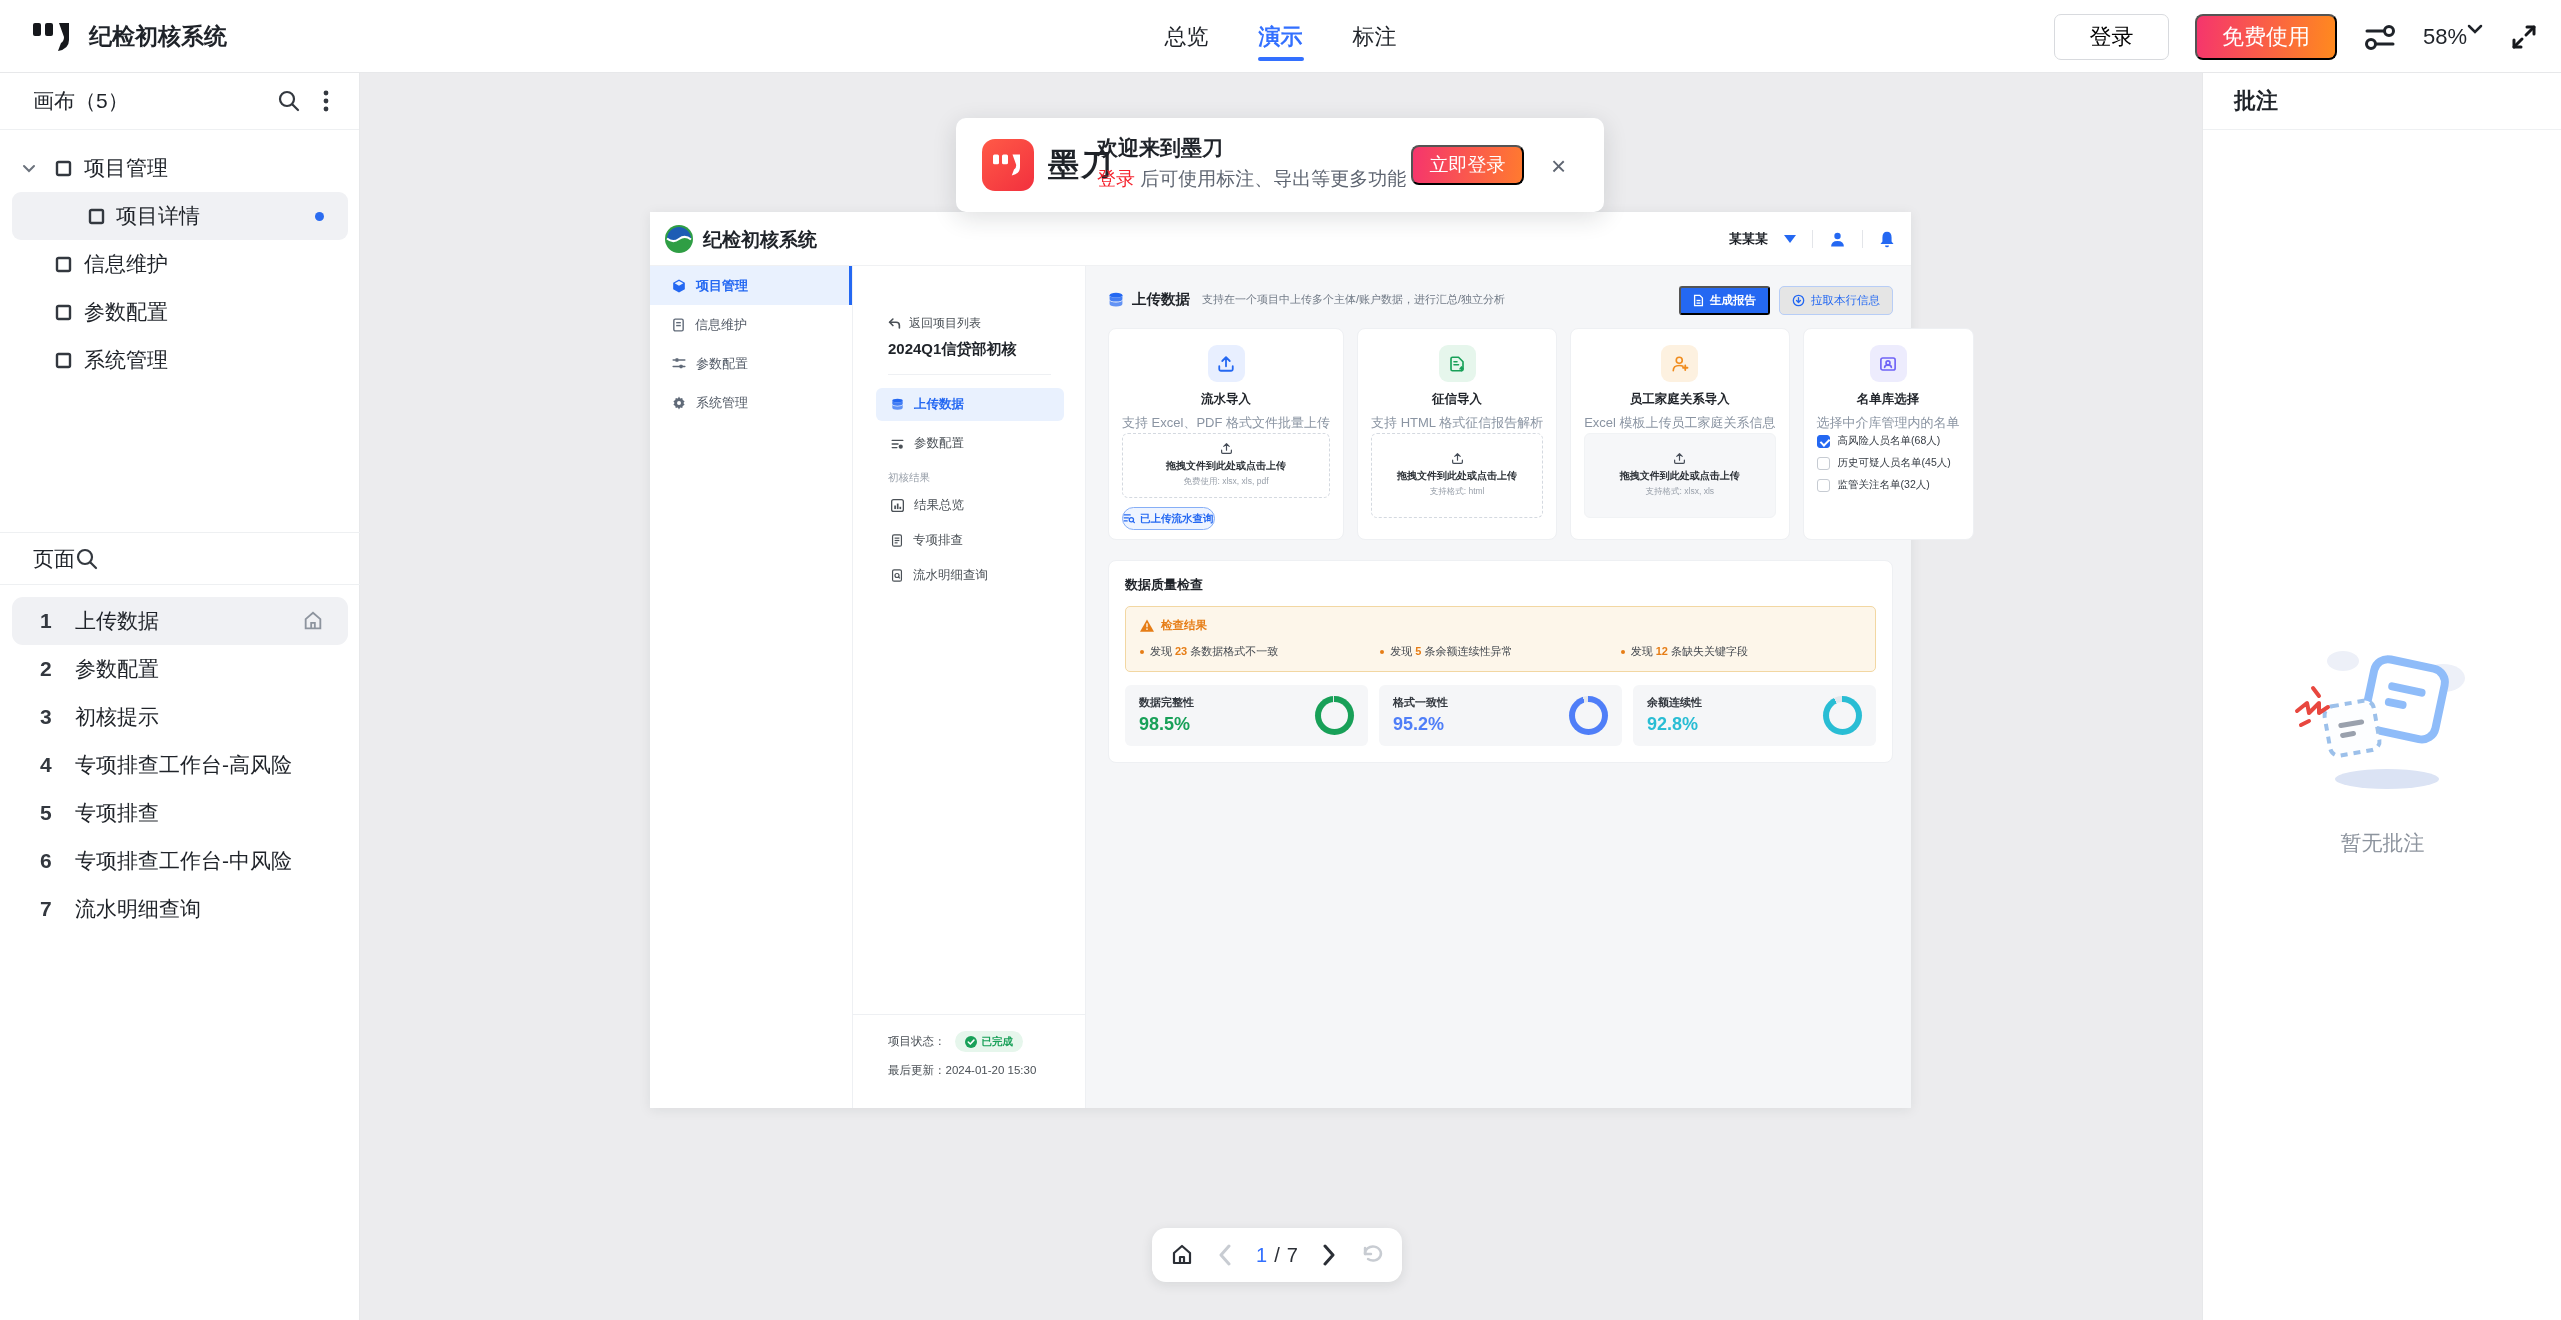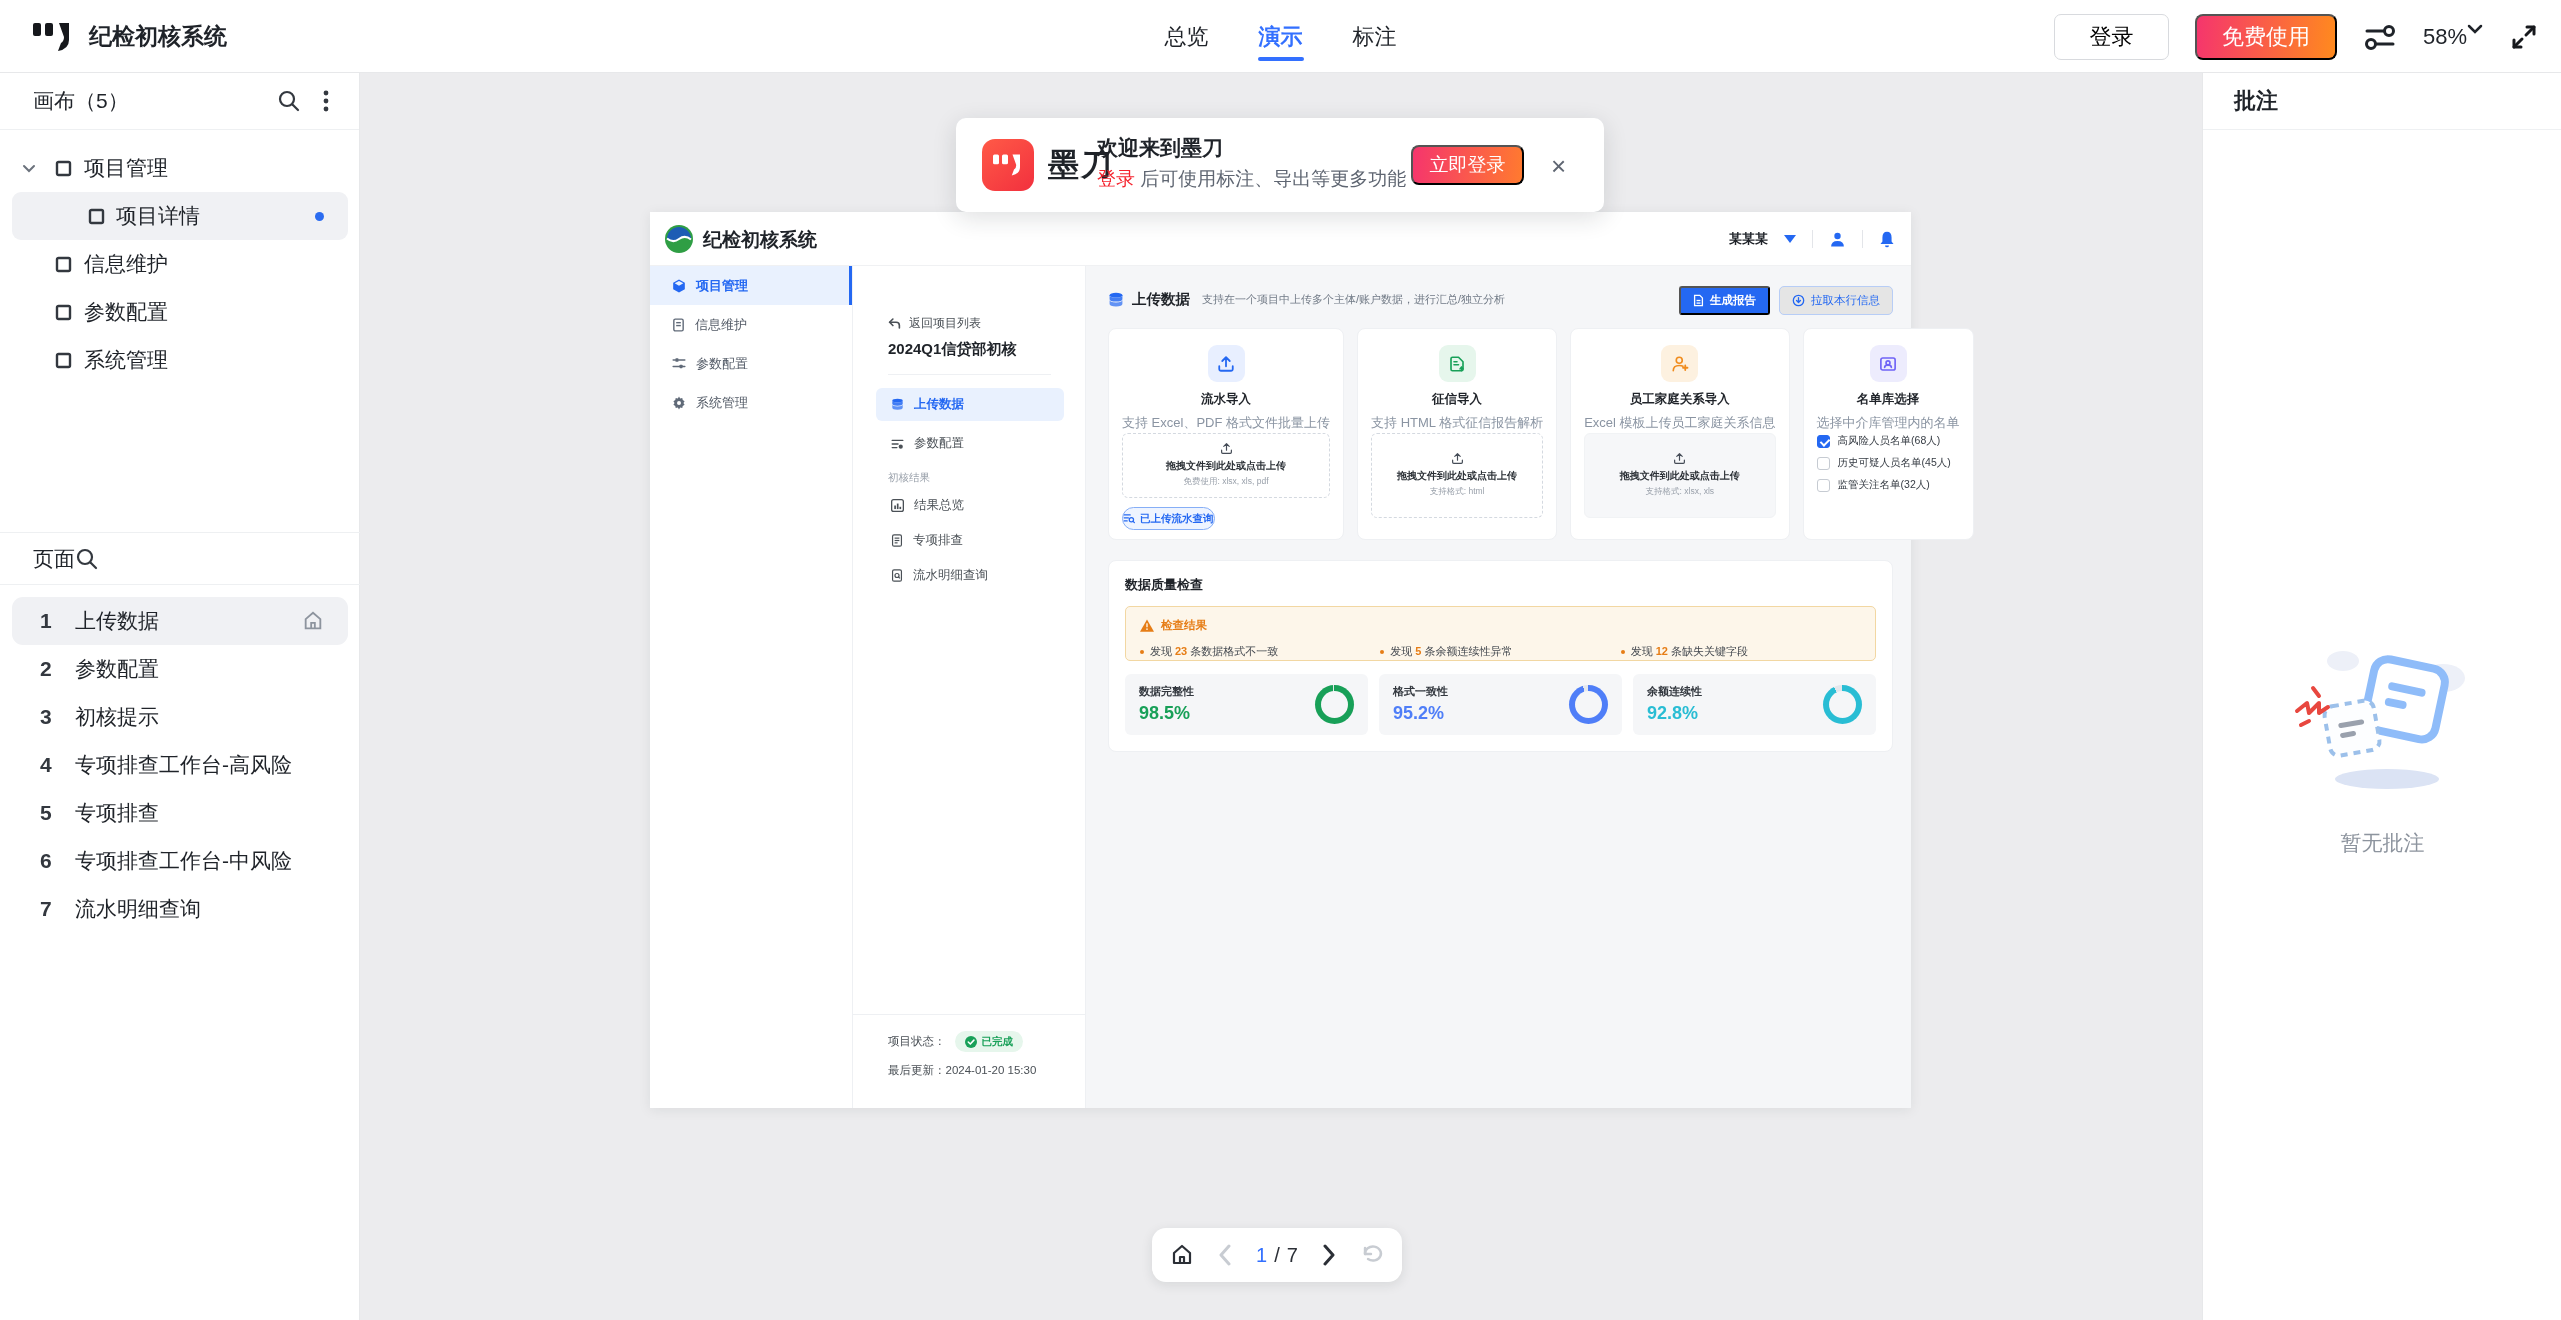--- a/index.html
+++ b/index.html
@@ -142,21 +142,21 @@
   .opt-list { text-align:left; margin-top:2px; }
   .opt-row { display:flex; align-items:center; gap:8px; margin-bottom:8px; cursor:pointer; }
   .checkbox { width:13px; height:13px; border:1px solid #c6cbd2; border-radius:3px; background:#fff; position:relative; }
   .checkbox.checked { background:#2468f2; border-color:#2468f2; }
   .checkbox.checked::after { content:""; position:absolute; left:4px; top:1px; width:4px; height:7px;
                   border:solid #fff; border-width:0 2px 2px 0; transform:rotate(45deg); }
   .opt-lbl { font-size:10.5px; color:#363c44; }
 
   .quality { margin-top:20px; background:#fff; border:1px solid #eef0f3; border-radius:8px; padding:15px 16px 16px; }
   .q-title { font-size:13px; font-weight:bold; margin-bottom:12px; }
-  .q-warn { background:#fdf6ea; border:1px solid #f2d7a2; border-radius:5px; padding:11px 14px 1px; }
+  .q-warn { background:#fdf6ea; border:1px solid #f2d7a2; border-radius:5px; padding:11px 14px 12px; }
   .q-warn-head { display:flex; align-items:center; gap:7px; color:#e67d16; font-size:11.5px; font-weight:bold; }
   .q-findings { display:flex; margin-top:11px; }
   .q-find { flex:1; font-size:11px; color:#43484f; display:flex; align-items:center; gap:6px; }
   .q-dot { width:4px; height:4px; border-radius:50%; background:#e67d16; }
   .q-num { color:#e67d16; font-weight:bold; margin:0 3px; }
   .q-metrics { display:grid; grid-template-columns:repeat(3,1fr); gap:11px; margin-top:13px; }
   .metric { background:#f5f6f8; border-radius:6px; height:61px; padding:10px 14px; position:relative; }
   .m-label { font-size:11px; font-weight:bold; color:#33383f; }
   .m-value { font-size:18px; font-weight:bold; margin-top:4px; }
   .donut { position:absolute; right:14px; top:11px; width:39px; height:39px; border-radius:50%; }

